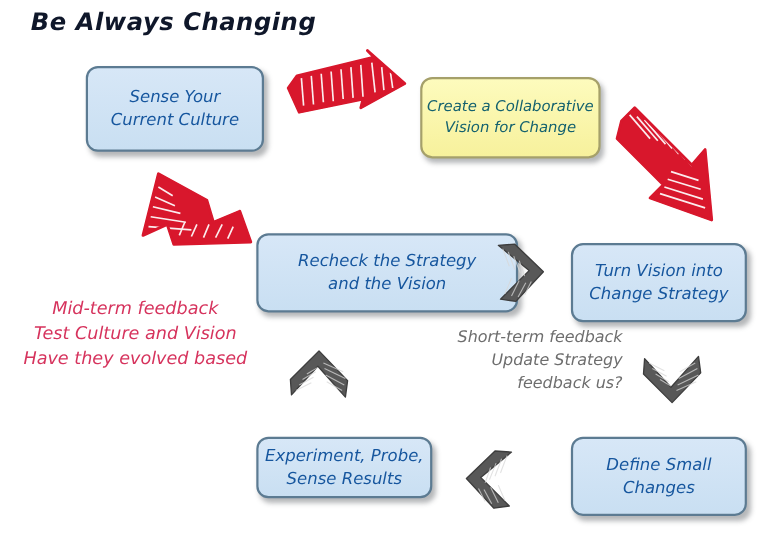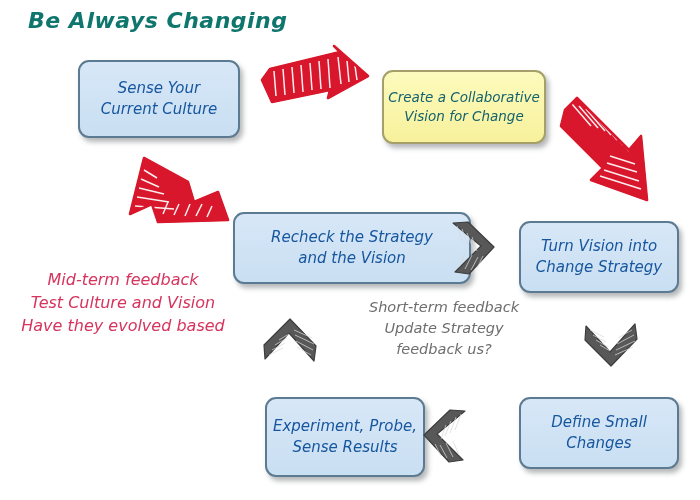--- a/index.html
+++ b/index.html
@@ -23,21 +23,21 @@
   
   .title {
     position: absolute;
     left: 28px;
     top: 8px;
     font-family: "DejaVu Sans", sans-serif;
     font-style: italic;
     font-weight: bold;
     font-size: 22px;
     letter-spacing: 0.5px;
-    color: #0f766e;
+    color: #0f172a;
     white-space: nowrap;
   }
 
   
   .box {
     position: absolute;
     box-sizing: border-box;
     border-radius: 11px;
     display: flex;
     align-items: center;
@@ -120,41 +120,41 @@
     </span>
   </div>
 
   <div class="box blue" style="left:519px; top:397px; width:160px; height:72px;">
     <span class="lines">
       <span>Define Small</span>
       <span>Changes</span>
     </span>
   </div>
 
-  <div class="box blue" style="left:233px; top:397px; width:160px; height:80px;margin-left:32px;">
+  <div class="box blue" style="left:233px; top:397px; width:160px; height:56px;">
     <span class="lines">
       <span>Experiment, Probe,</span>
       <span>Sense Results</span>
     </span>
   </div>
 
   <div class="box blue" style="left:233px; top:212px; width:238px; height:72px;">
     <span class="lines">
       <span>Recheck the Strategy</span>
       <span>and the Vision</span>
     </span>
   </div>
 
   <div class="note red" style="left:14px; top:268px; width:218px;">
     <span>Mid-term feedback</span>
     <span>Test Culture and Vision</span>
     <span>Have they evolved based</span>
   </div>
 
-  <div class="note gray" style="left:339px; top:297px; width:210px;">
+  <div class="note gray" style="left:356px; top:297px; width:210px;text-align:right;">
     <span>Short-term feedback</span>
     <span>Update Strategy</span>
     <span>feedback us?</span>
   </div>
 
   <div class="arrow" style="left:256px; top:44px; width:116px; height:80px;">
     <svg viewBox="0 0 116 80" width="116" height="80">
       <g>
         <path d="M6,36 L14,25 L84,8 L78,2 L112,32 L72,54 L74,46 L16,58 Z" fill="#d8172c" stroke="#b40f22" stroke-width="1.4" stroke-linejoin="round"></path>
         <g stroke="#ffffff" stroke-width="1.5" opacity="0.92">

